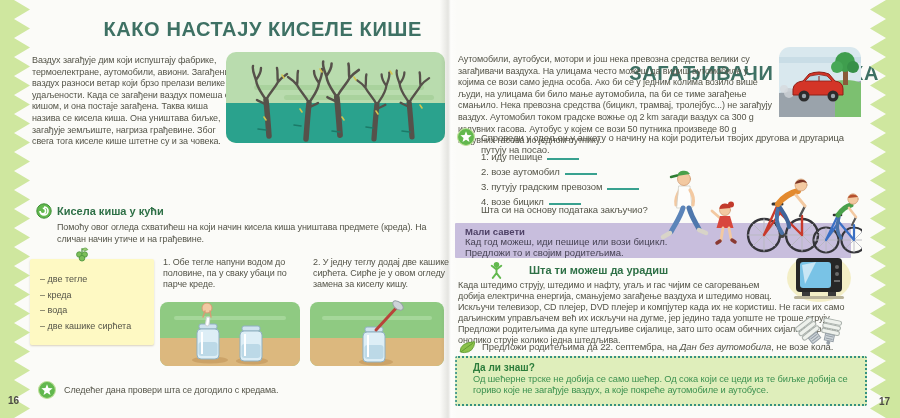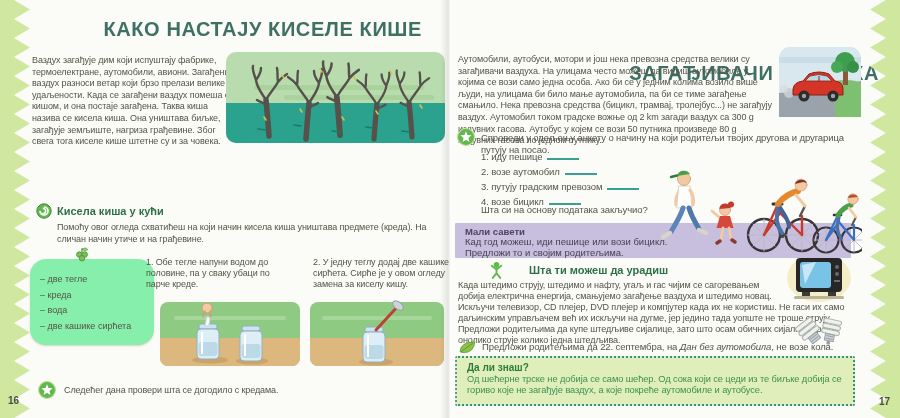--- a/index.html
+++ b/index.html
@@ -4,30 +4,30 @@
 <style>
   html,body{margin:0;padding:0;background:#e9e9e4;}
   .spread{position:relative;width:900px;height:418px;background:#fbfbf8;overflow:hidden;
           font-family:"Liberation Sans",sans-serif;color:#545448;}
   .abs{position:absolute;}
   .fold{left:440px;top:0;width:18px;height:418px;
         background:linear-gradient(90deg,rgba(0,0,0,0) 0%,rgba(90,90,80,.14) 45%,rgba(255,255,255,.5) 60%,rgba(0,0,0,0) 100%);}
   .page-title{font-size:20px;font-weight:700;letter-spacing:.6px;color:#3e7164;text-align:right;}
   .body-text{font-size:9px;line-height:11.6px;letter-spacing:-.1px;}
   .sec-head{font-size:11px;font-weight:700;color:#2e7046;}
-  .note{background:#86efac;border-radius:16px;box-shadow:0 1px 2px rgba(120,90,30,.25);}
+  .note{background:#fef9c3;border-radius:2px;box-shadow:0 1px 2px rgba(120,90,30,.25);}
   .note ul{margin:0;padding:13px 6px 0 10px;list-style:none;}
   .note li{font-size:9px;line-height:15.5px;color:#545448;white-space:nowrap;}
   .step-text{font-size:9px;line-height:11.2px;letter-spacing:-.1px;}
   .survey-row{height:15px;font-size:9.5px;letter-spacing:-.1px;}
   .blank{display:inline-block;width:32px;height:8px;border-bottom:2px solid #38a18f;margin-left:5px;}
   .tips{background:#c8bedd;border-radius:1px;padding:3px 10px 0 10px;}
   .tips .th{font-size:9.5px;font-weight:700;color:#4e4166;line-height:11px;}
   .tips .tl{font-size:9.5px;color:#464253;line-height:10.6px;}
-  .fact{background:#dfeebb;border:2px dotted #35917f;border-radius:2px;padding:3px 10px;}
+  .fact{background:#dfeebb;border:2px dotted #35917f;border-radius:2px;padding:3px 16px;}
   .fact .fh{font-size:10px;font-weight:700;color:#2b7c3b;line-height:13px;}
   .fact .ft{font-size:9.3px;color:#3c9150;line-height:10.8px;letter-spacing:-.1px;}
   .pagenum{font-size:10px;font-weight:700;color:#4c4c44;}
   .ital{font-style:italic;}
   .actp{margin:0 0 1px 0;}
   .actp.first{margin-right:68px;}
   svg{display:block;}
 </style>
 </head>
 <body>
@@ -81,21 +81,21 @@
   <svg class="abs" style="left:74px;top:246px;" width="16" height="16" viewBox="0 0 15 15">
     <path d="M7.5 6 L7.5 2" stroke="#4e9440" stroke-width="1.2" fill="none"></path>
     <path d="M7.5 3 q4 -2.5 5.5 .5 q-3.5 2 -5.5 -.5" fill="#9ed06f" stroke="#4e9440" stroke-width=".6"></path>
     <g fill="#7cbf59" stroke="#4e9440" stroke-width=".8">
       <circle cx="5" cy="8" r="2.6"></circle>
         <circle cx="10" cy="8" r="2.6"></circle>
         <circle cx="7.5" cy="11.5" r="2.6"></circle>
     </g>
   </svg>
 
-  <div class="abs step-text" style="left:146px;top:257px;width:133px;">1. Обе тегле напуни водом до половине, па у сваку убаци по парче креде.</div>
+  <div class="abs step-text" style="left:163px;top:257px;width:133px;">1. Обе тегле напуни водом до половине, па у сваку убаци по парче креде.</div>
   <svg class="abs" style="left:160px;top:298px;" width="140" height="74" viewBox="0 0 140 74">
     <rect x="0" y="4" width="140" height="64" rx="8" fill="#8fca82"></rect>
     <rect x="14" y="18" width="112" height="4" rx="2" fill="#a5d79a"></rect>
     <path d="M0 40 H140 V60 a8 8 0 0 1 -8 8 H8 a8 8 0 0 1 -8 -8 Z" fill="#dcb87e"></path>
     <ellipse cx="50" cy="62" rx="18" ry="3.5" fill="#c49a5f" opacity=".7"></ellipse>
     <ellipse cx="92" cy="63" rx="16" ry="3.5" fill="#c49a5f" opacity=".7"></ellipse>
     <g transform="translate(48,30)">
       <rect x="-9" y="-4" width="18" height="5" rx="2" fill="#cfe3ee" stroke="#8fb0c0"></rect>
       <rect x="-11" y="1" width="22" height="30" rx="4" fill="#ddeef6" stroke="#8fb0c0"></rect>
       <rect x="-9.5" y="14" width="19" height="14" rx="3" fill="#bcd9e7"></rect>

